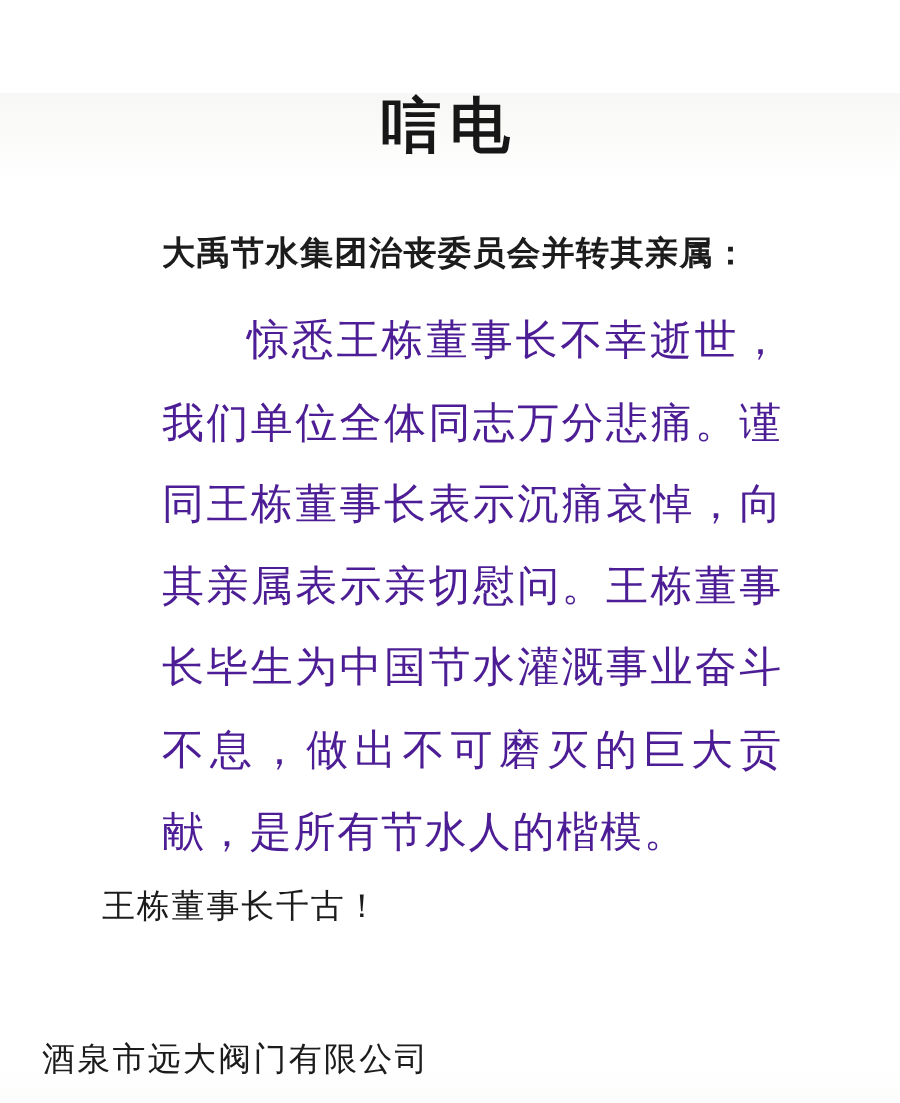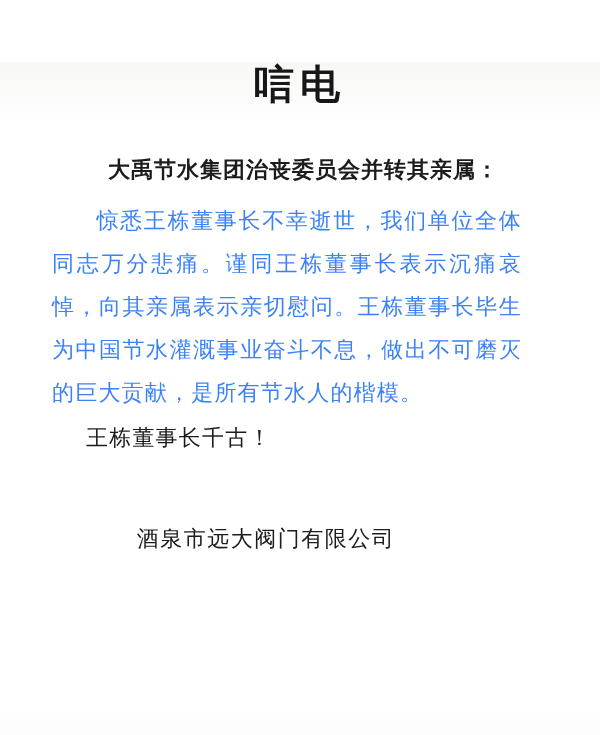--- a/index.html
+++ b/index.html
@@ -55,47 +55,47 @@
     padding: 0 96px 0 108px;
     font-size: 22px;
     line-height: 1.55;
     letter-spacing: 1px;
     color: #1c1c1c;
     font-weight: bold;
   }
 
   .body-text {
     margin: 14px 0 0 0;
-    padding: 0 78px 0 52px;
-    font-size: 22px;
+    padding: 0 78px 0 108px;
+    font-size: 28px;
     line-height: 1.95;
     letter-spacing: 1.2px;
     text-align: justify;
     text-justify: inter-ideograph;
-    color: #3b82f6;
+    color: #4c1d95;
   }
 
   .body-text .indent {
     display: inline-block;
     width: 2em;
   }
 
   .closing-line {
     margin: 2px 0 0 0;
-    padding: 0 78px 0 86px;
+    padding: 0 78px 0 68px;
     font-size: 22px;
     line-height: 1.95;
     letter-spacing: 1.2px;
     color: #1c1c1c;
   }
 
   .signature-block {
     margin-top: 62px;
     padding-right: 96px;
-    text-align: center;
+    text-align: left;
     margin-left: 28px;
   }
 
   .sign-company {
     font-size: 22px;
     letter-spacing: 1.5px;
     line-height: 1.6;
     color: #1c1c1c;
   }
 

